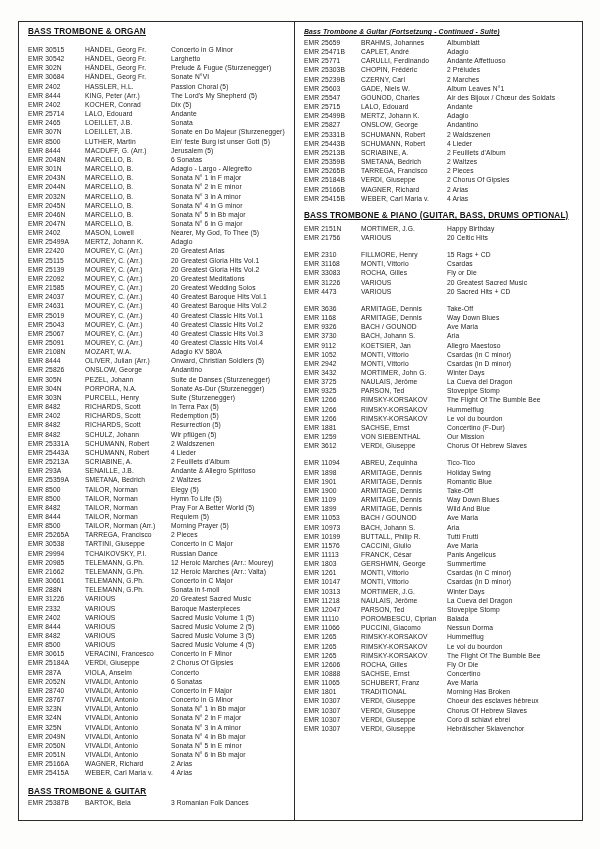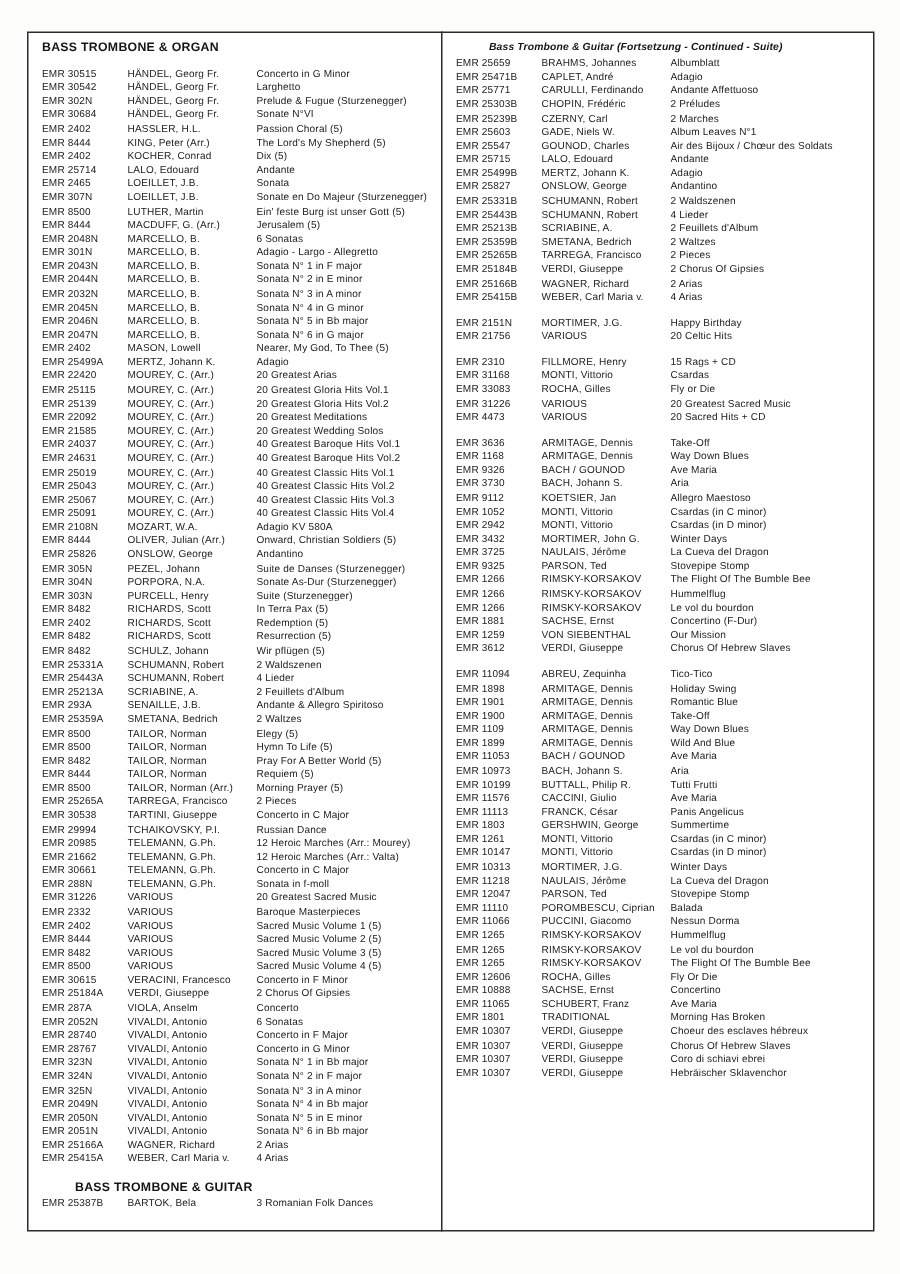--- a/index.html
+++ b/index.html
@@ -19,28 +19,28 @@
     background:#2b2b2b;
   }
   .col{position:absolute;top:27px;}
   .col-left{left:28px;width:260px;}
   .col-right{left:304px;width:272px;}
   .section{margin:0;}
   .section + .section{margin-top:8px;}
   .col-left .section + .section{margin-top:9px;}
   .section-title{
     font-size:8.2px;font-weight:bold;letter-spacing:.2px;
-    line-height:9px;white-space:nowrap;color:#151515;
+    line-height:9px;white-space:nowrap;color:#151515;text-decoration:underline;
   }
   .section-title.italic{
     font-size:6.9px;font-style:italic;letter-spacing:.1px;
   }
   .title-gap-lg{margin-bottom:9px;}
   .title-gap-md{margin-bottom:4px;}
-  .title-gap-sm{margin-bottom:2px;margin-left:22px;}
+  .title-gap-sm{margin-bottom:2px;}
   .row{
     display:flex;line-height:9.15px;font-size:6.7px;
     letter-spacing:.12px;white-space:nowrap;color:#222;
   }
   .row .code{width:57px;flex:0 0 57px;overflow:hidden;}
   .row .composer{width:86px;flex:0 0 86px;overflow:hidden;}
   .row .piece{flex:1;overflow:hidden;}
 </style>
 </head>
 <body style="color: rgb(30, 30, 30);">
@@ -549,20 +549,21 @@
         <span class="composer">WAGNER, Richard</span>
         <span class="piece">2 Arias</span>
       </div>
       <div class="row">
         <span class="code">EMR 25415B</span>
         <span class="composer">WEBER, Carl Maria v.</span>
         <span class="piece">4 Arias</span>
       </div>
     </div>
     <div class="section">
+      <div class="section-title title-gap-md">BASS TROMBONE &amp; PIANO (GUITAR, BASS, DRUMS OPTIONAL)</div>
       <div class="row">
         <span class="code">EMR 2151N</span>
         <span class="composer">MORTIMER, J.G.</span>
         <span class="piece">Happy Birthday</span>
       </div>
       <div class="row">
         <span class="code">EMR 21756</span>
         <span class="composer">VARIOUS</span>
         <span class="piece">20 Celtic Hits</span>
       </div>

